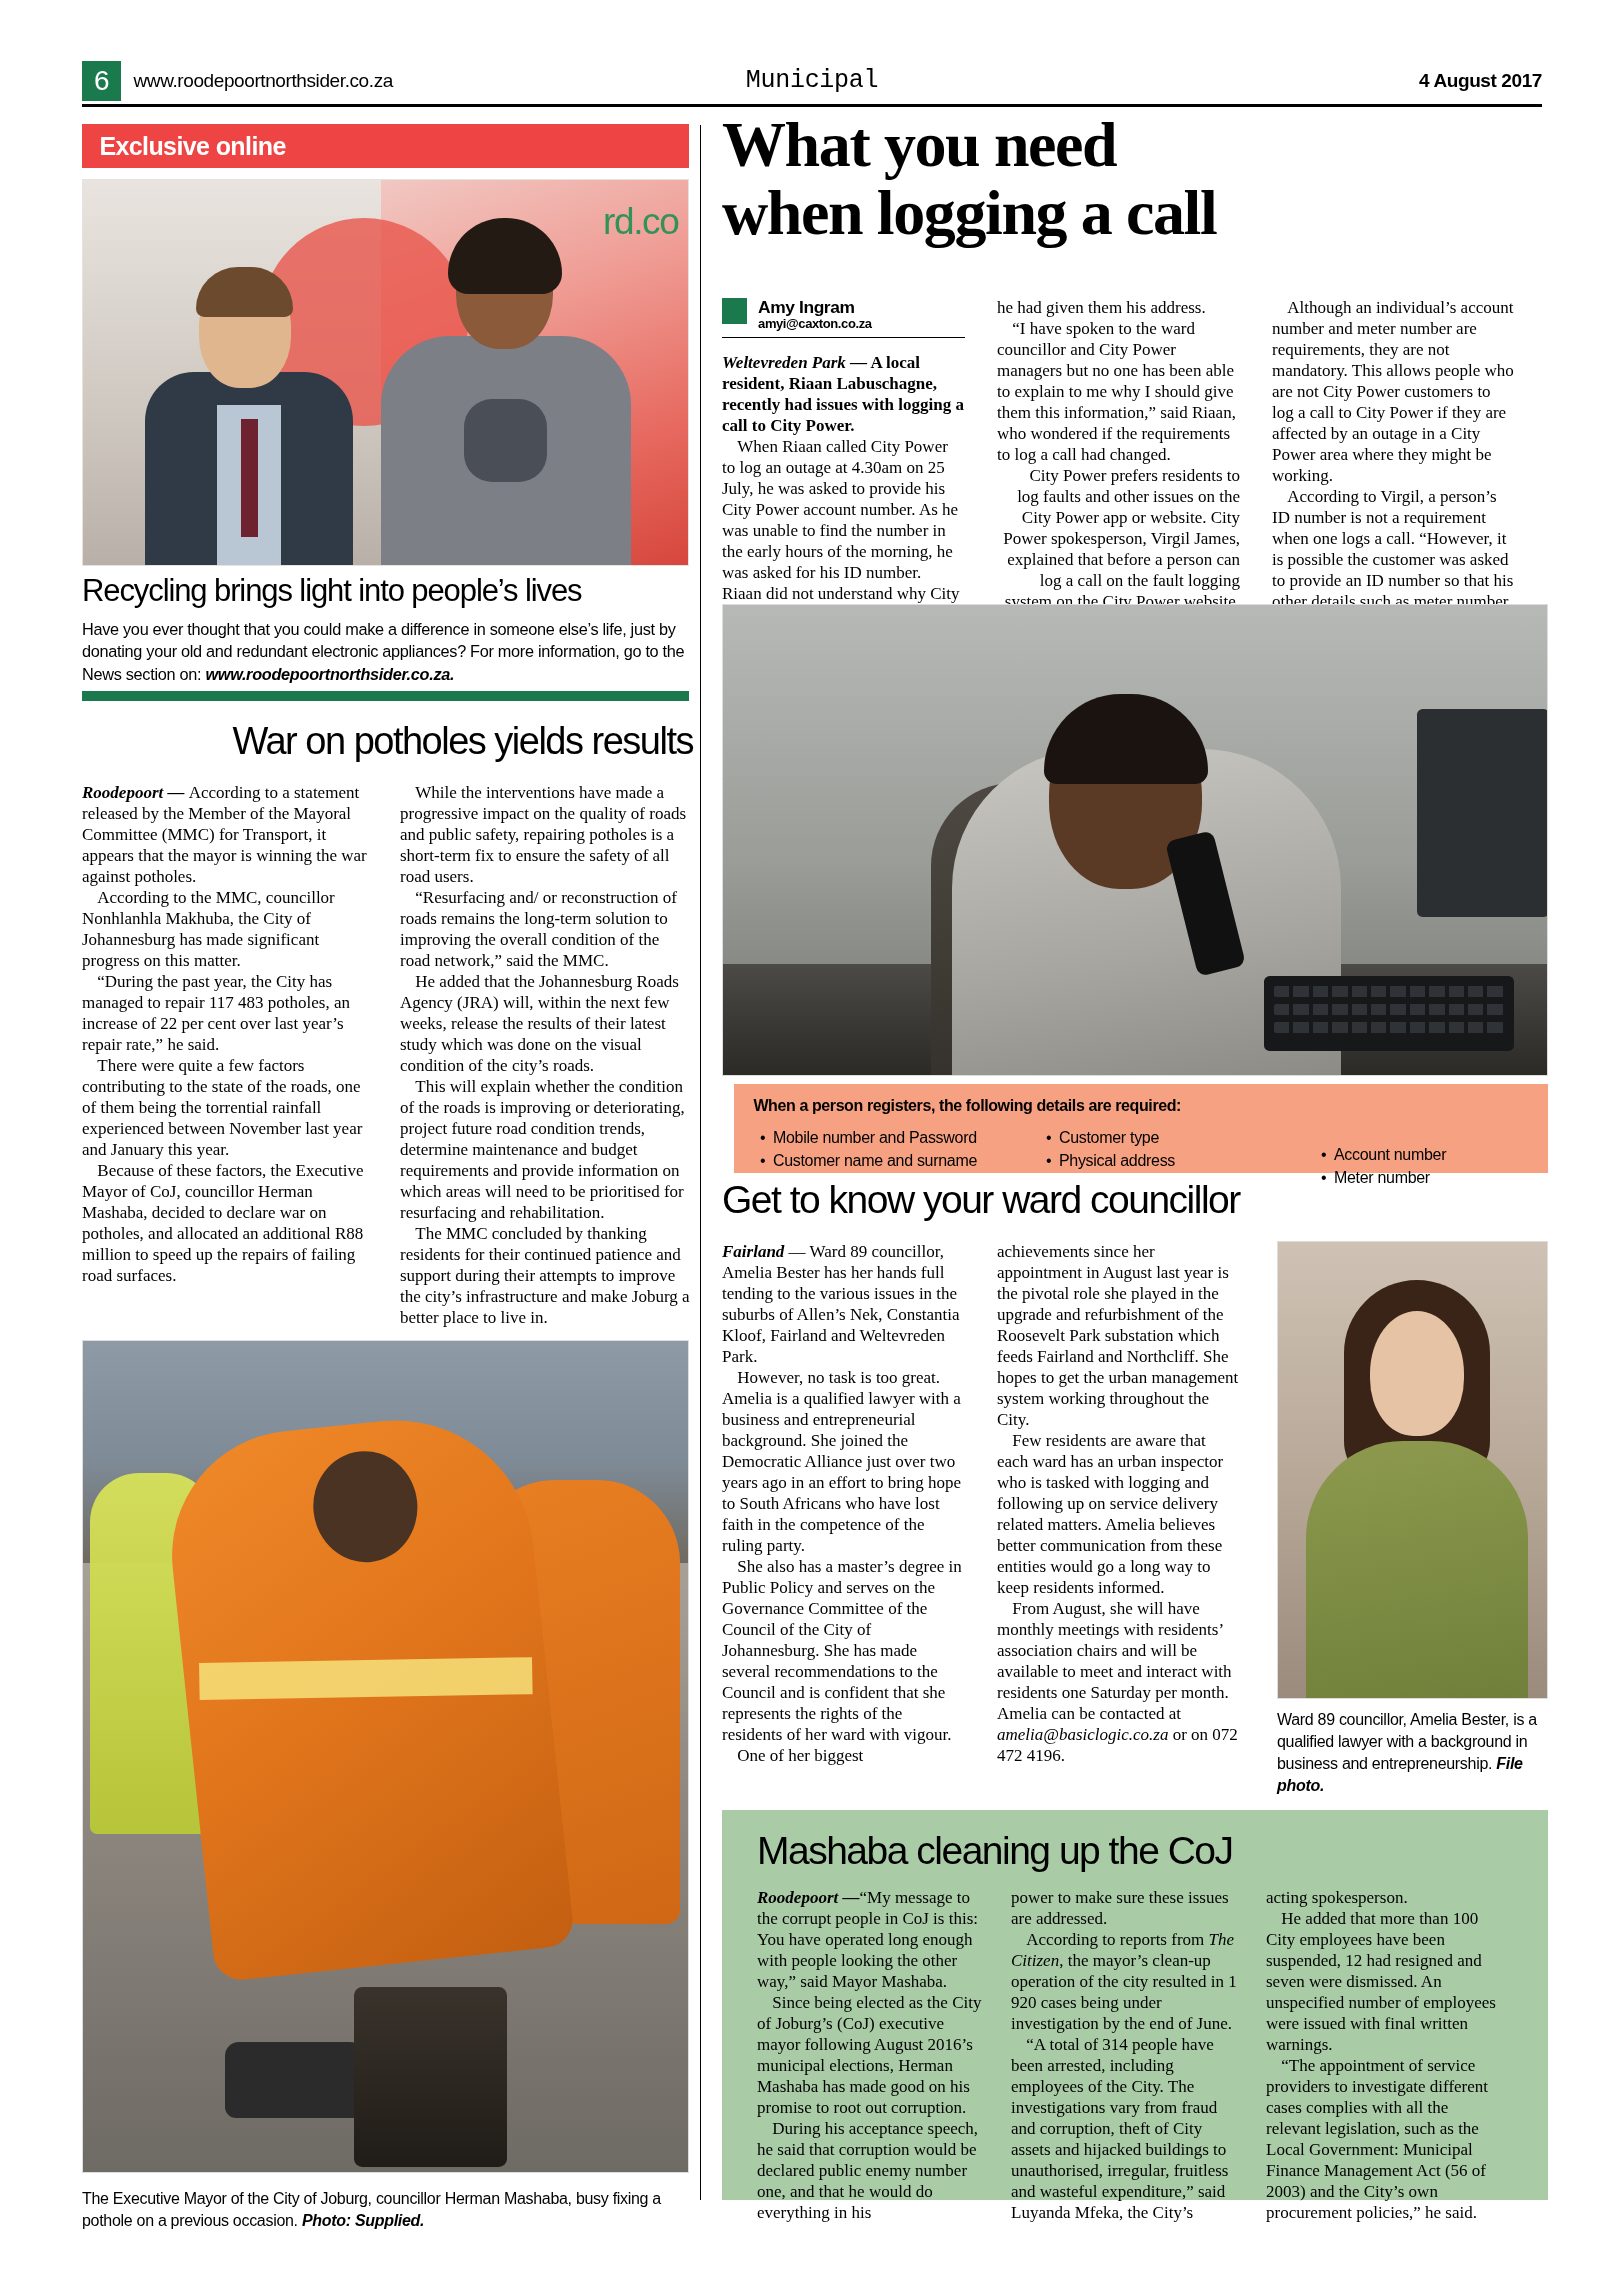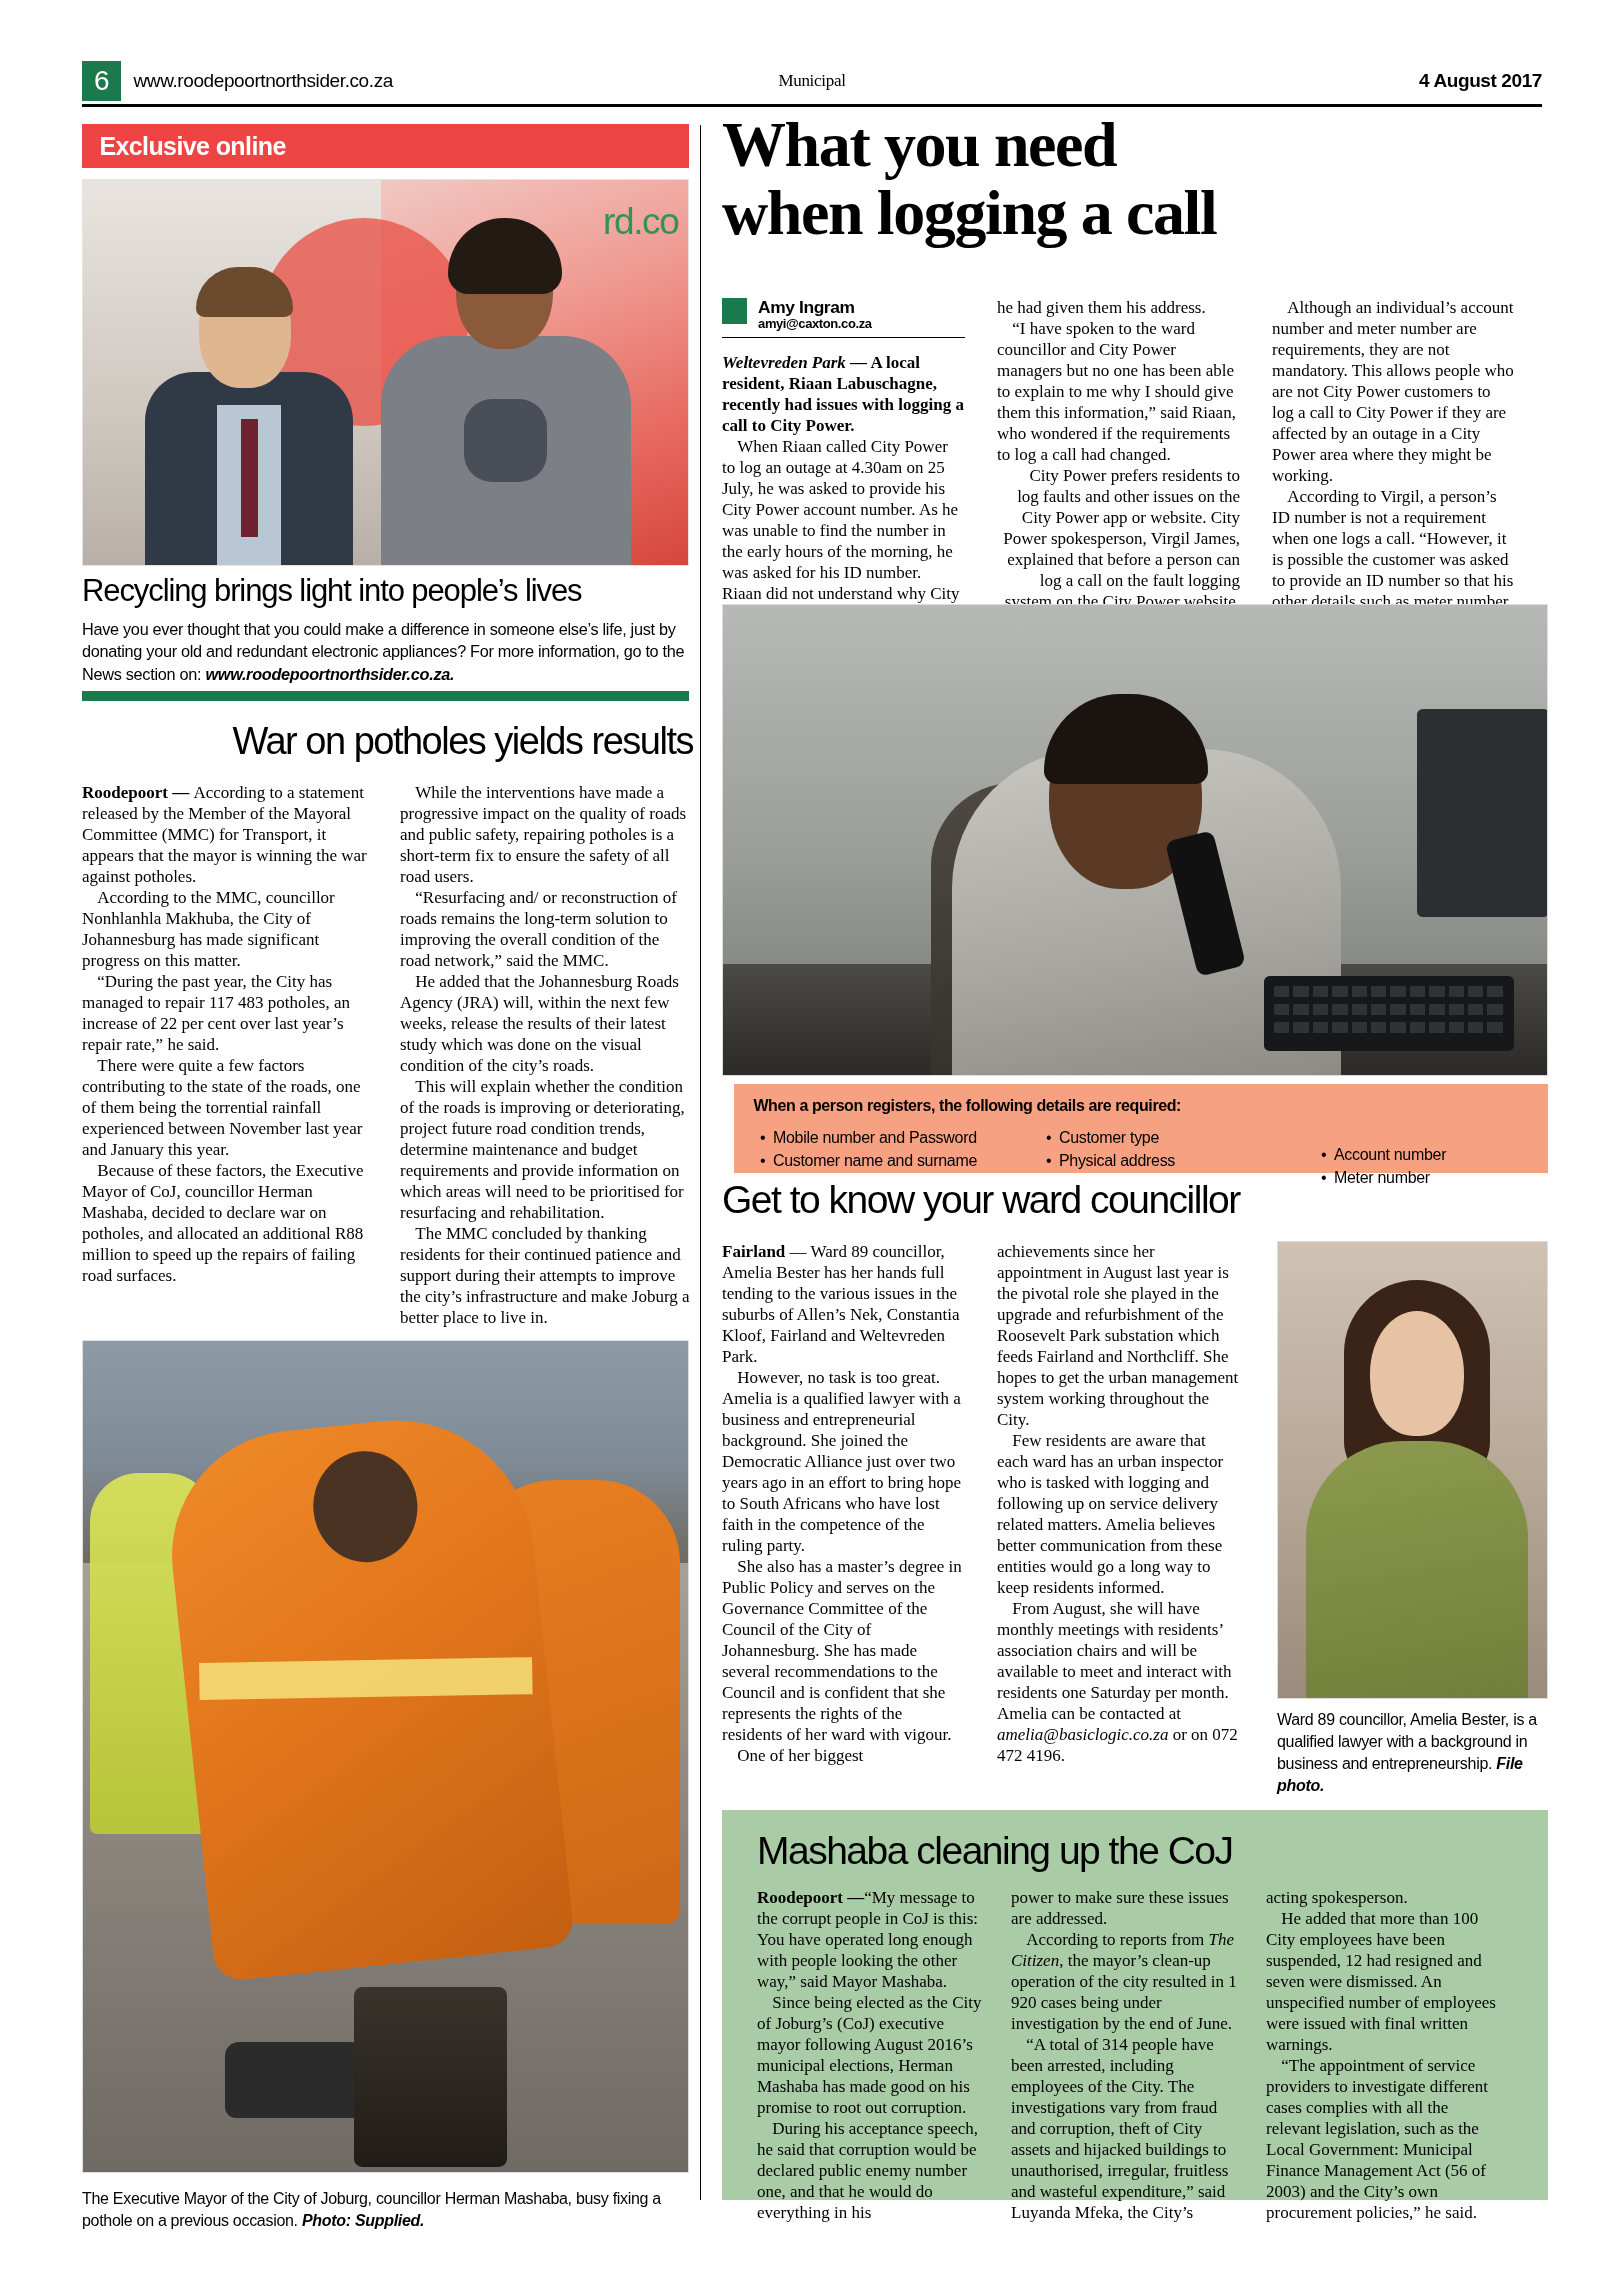--- a/index.html
+++ b/index.html
@@ -25,22 +25,22 @@
     font-size:28px; line-height:40px; text-align:center;
     letter-spacing:-0.7px;
   }
   .masthead-url {
     font-family:"Liberation Sans", sans-serif;
     font-size:19px; line-height:40px; margin-left:12.5px;
     letter-spacing:-0.4px; color:#000;
   }
   .masthead-section {
     position:absolute; left:50%; transform:translateX(-50%);
-    top:0; font-family:Liberation Serif, serif;
-    font-size:17px; line-height:40px; letter-spacing:-0.3px;
+    top:0; font-family:Liberation Mono, monospace;
+    font-size:25px; line-height:40px; letter-spacing:-0.3px;
   }
   .masthead-date {
     position:absolute; right:0; top:0;
     font-family:"Liberation Sans", sans-serif; font-weight:bold;
     font-size:19px; line-height:40px; letter-spacing:-0.4px;
   }
   .masthead-rule {
     position:absolute; left:82px; top:104px; width:1460px; height:2.8px; background:#000;
   }
 
@@ -117,21 +117,21 @@
     position:absolute; left:82px; top:783px; width:611px;
     display:flex; gap:26px;
   }
   .potholes-cols .col { width:292px; }
   .serif-body {
     font-family:"Liberation Serif", serif;
     font-size:17px; line-height:1.235; text-align:left;
   }
   .serif-body p { margin:0; text-indent:15.3px; }
   .serif-body p.first { text-indent:0; }
-  .dateline { font-weight:bold; }
+  .dateline { font-weight:bold; font-style:italic; }
 
   .pothole-photo {
     position:absolute; left:82px; top:1340px; width:607px; height:833px;
     overflow:hidden; background:#9a8d7d; border:0.7px solid #ddd;
   }
   .pothole-photo .road {
     position:absolute; left:0; top:0; width:100%; height:100%;
     background: linear-gradient(180deg,#b9b3aa 0%, #a8a298 25%, #8e8880 55%, #6e6a64 100%);
   }
   .pothole-photo .crowd {

